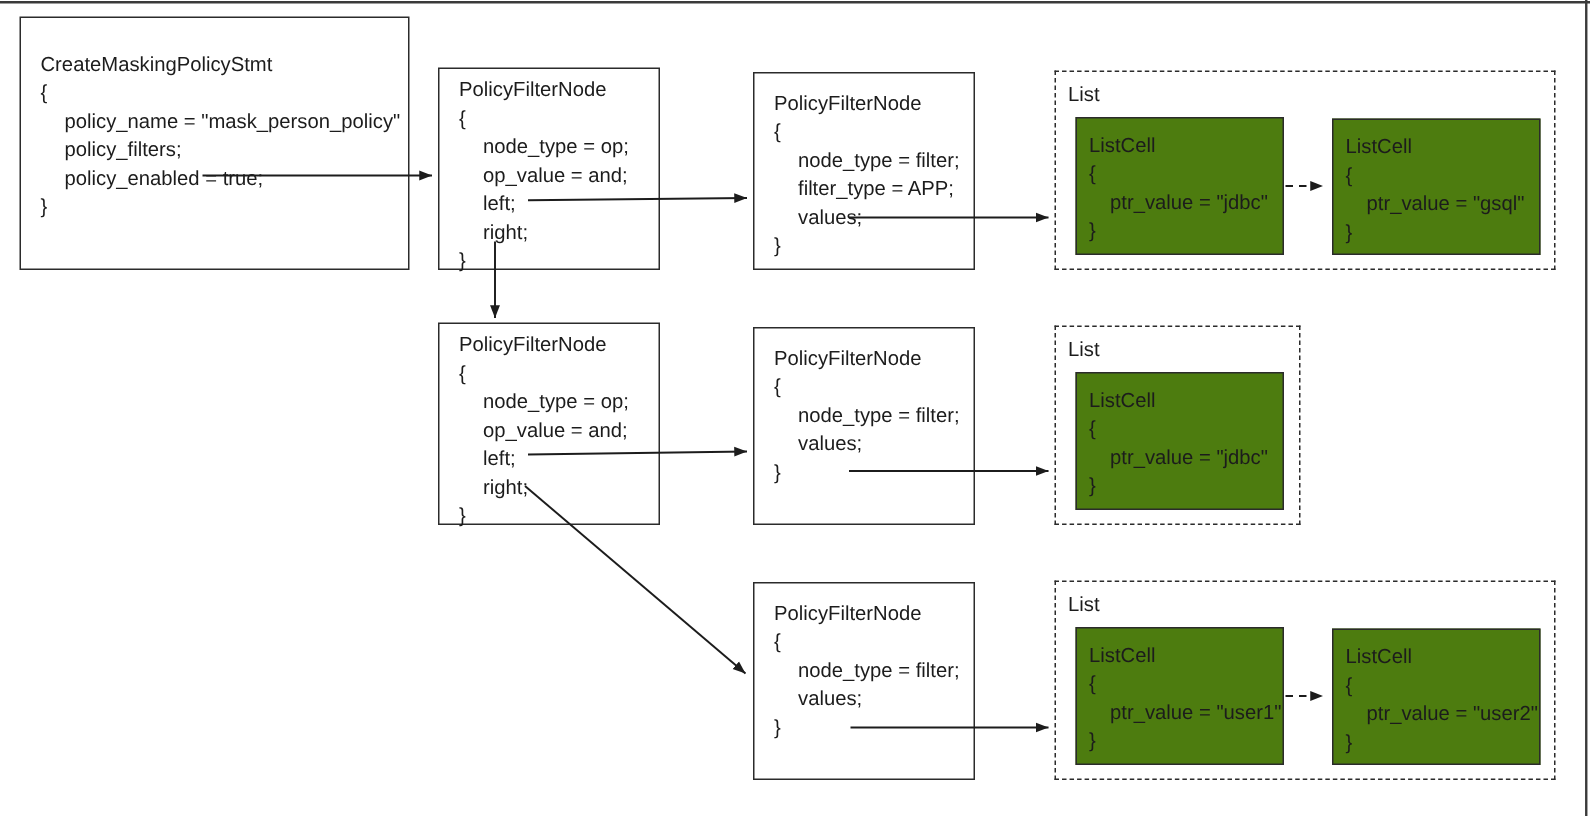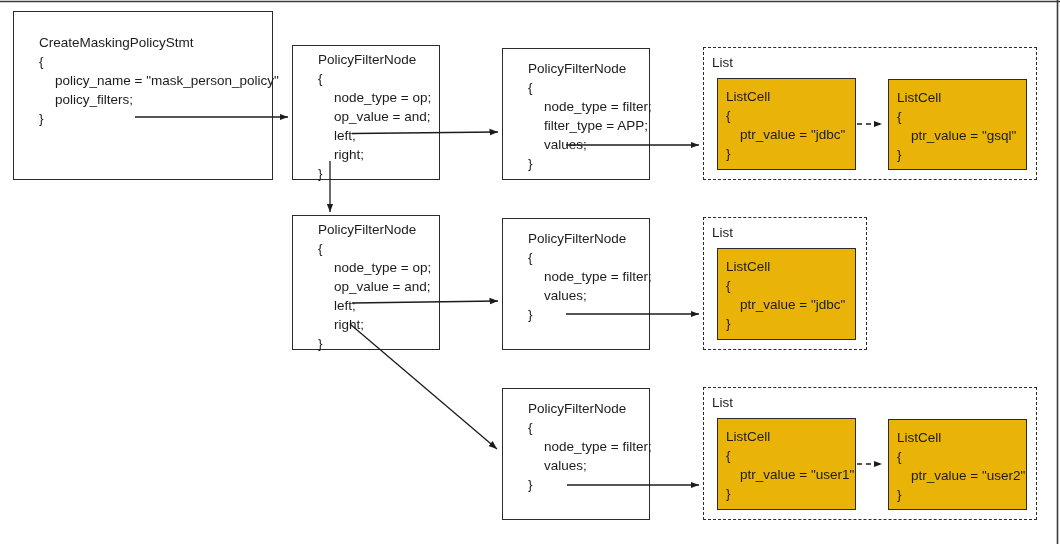--- a/index.html
+++ b/index.html
@@ -4,53 +4,54 @@
 <style>
   * { box-sizing: border-box; margin: 0; padding: 0; }
   html, body { background: #ffffff; }
   body { font-family: "Liberation Sans", "DejaVu Sans", sans-serif; color: #1c1c1c; }
   .canvas { position: relative; width: 1060px; height: 544px; background: #ffffff; overflow: hidden; }
 
   .node {
     position: absolute; background: #ffffff;
     border: 1.3px solid #2b2b2b;
     font-size: 13.5px; line-height: 19px;
-    padding-left: 25px;
+    padding-left: 13px;
   }
   .tline { white-space: nowrap; }
   .field { padding-left: 16px; }
 
   .dlist {
     position: absolute;
     border: 1.4px dashed #2b2b2b;
     font-size: 13.5px; line-height: 19px;
     background: #ffffff;
   }
   .dlist-label { position: absolute; left: 8px; top: 5px; white-space: nowrap; text-align: center; }
 
   .cell {
-    position: absolute; background: #eab308;
+    position: absolute; background: #4d7c0f;
     border: 1.3px solid #2b2b2b;
     font-size: 13.5px; line-height: 19px;
     padding-left: 8px;
   }
   .cell .field { padding-left: 14px; }
 
   svg.overlay { position: absolute; left: 0; top: 0; z-index: 5; pointer-events: none; }
 </style>
 </head>
 <body>
 
 <div class="canvas">
 
   <div class="node" style="left:13px; top:11px; width:260px; height:169px; padding-top:21px;">
     <div class="tline">CreateMaskingPolicyStmt</div>
     <div class="tline">{</div>
     <div class="tline field">policy_name = "mask_person_policy"</div>
     <div class="tline field">policy_filters;</div>
+    <div class="tline field">policy_enabled = true;</div>
     <div class="tline">}</div>
   </div>
 
   <div class="node" style="left:292px; top:45px; width:148px; height:135px; padding-top:4px;">
     <div class="tline">PolicyFilterNode</div>
     <div class="tline">{</div>
     <div class="tline field">node_type = op;</div>
     <div class="tline field">op_value = and;</div>
     <div class="tline field">left;</div>
     <div class="tline field">right;</div>

